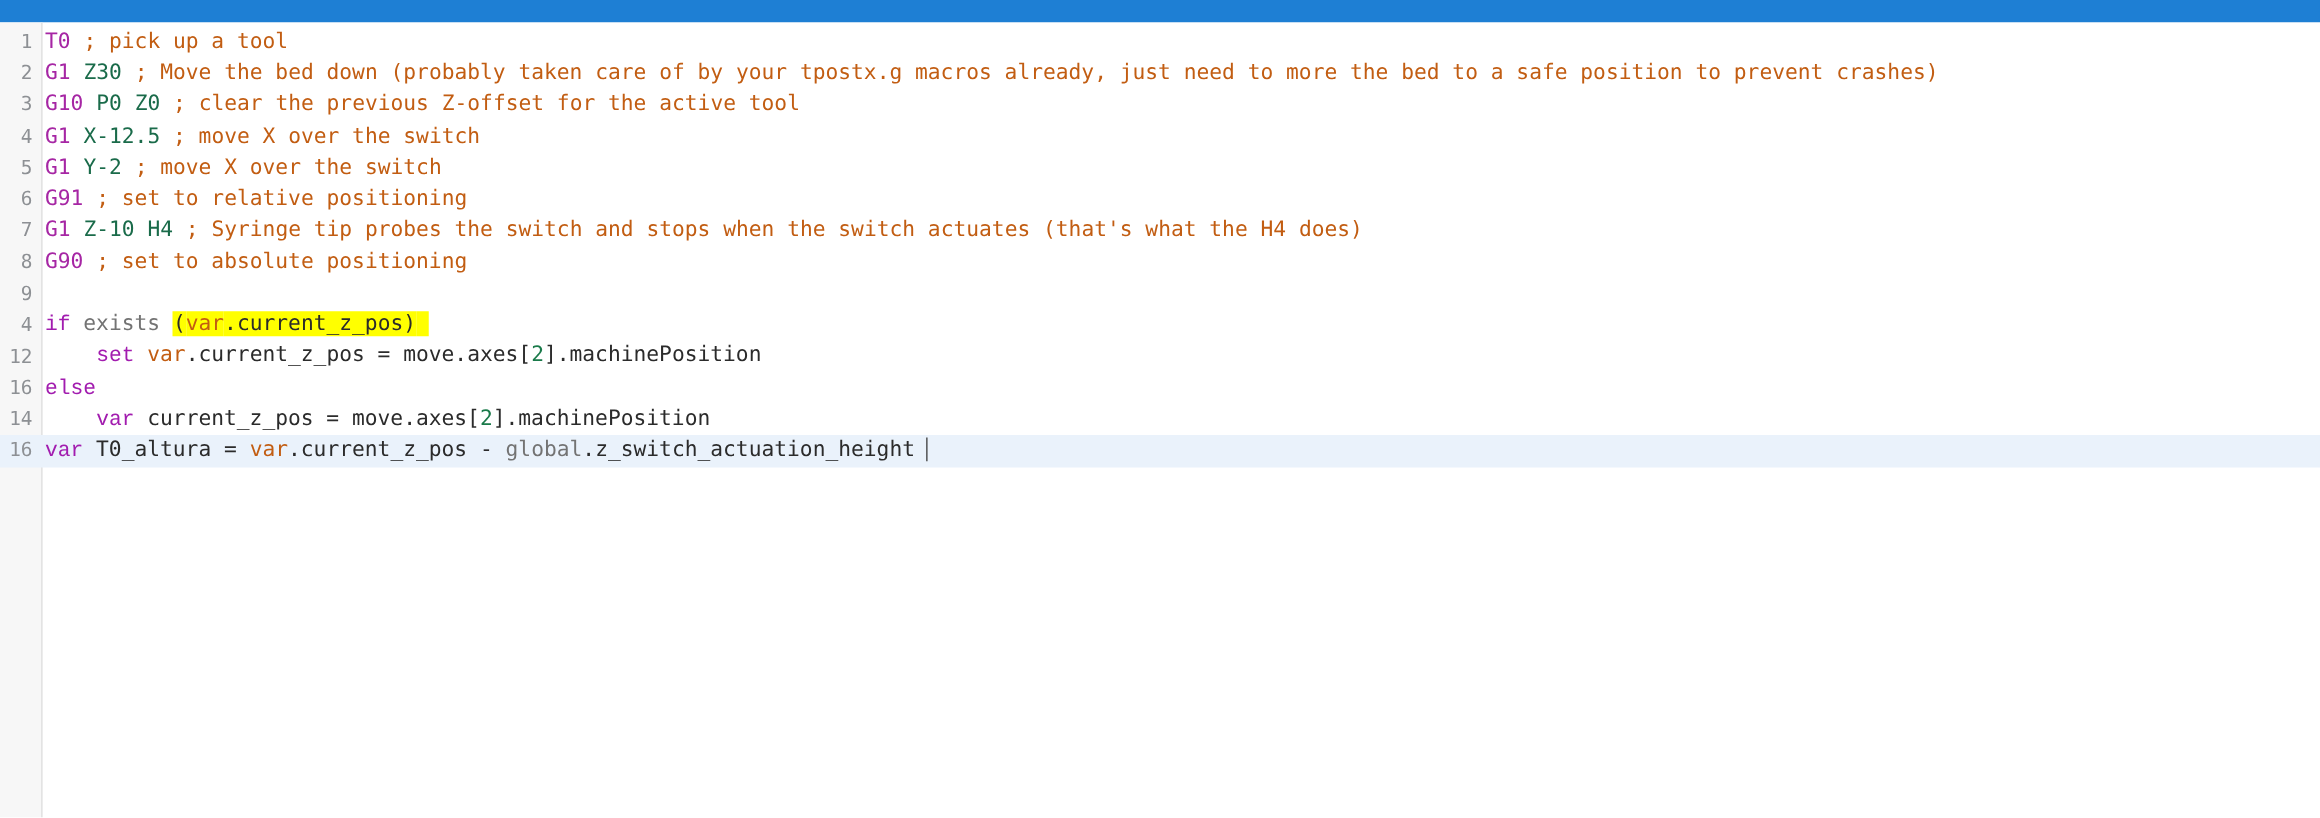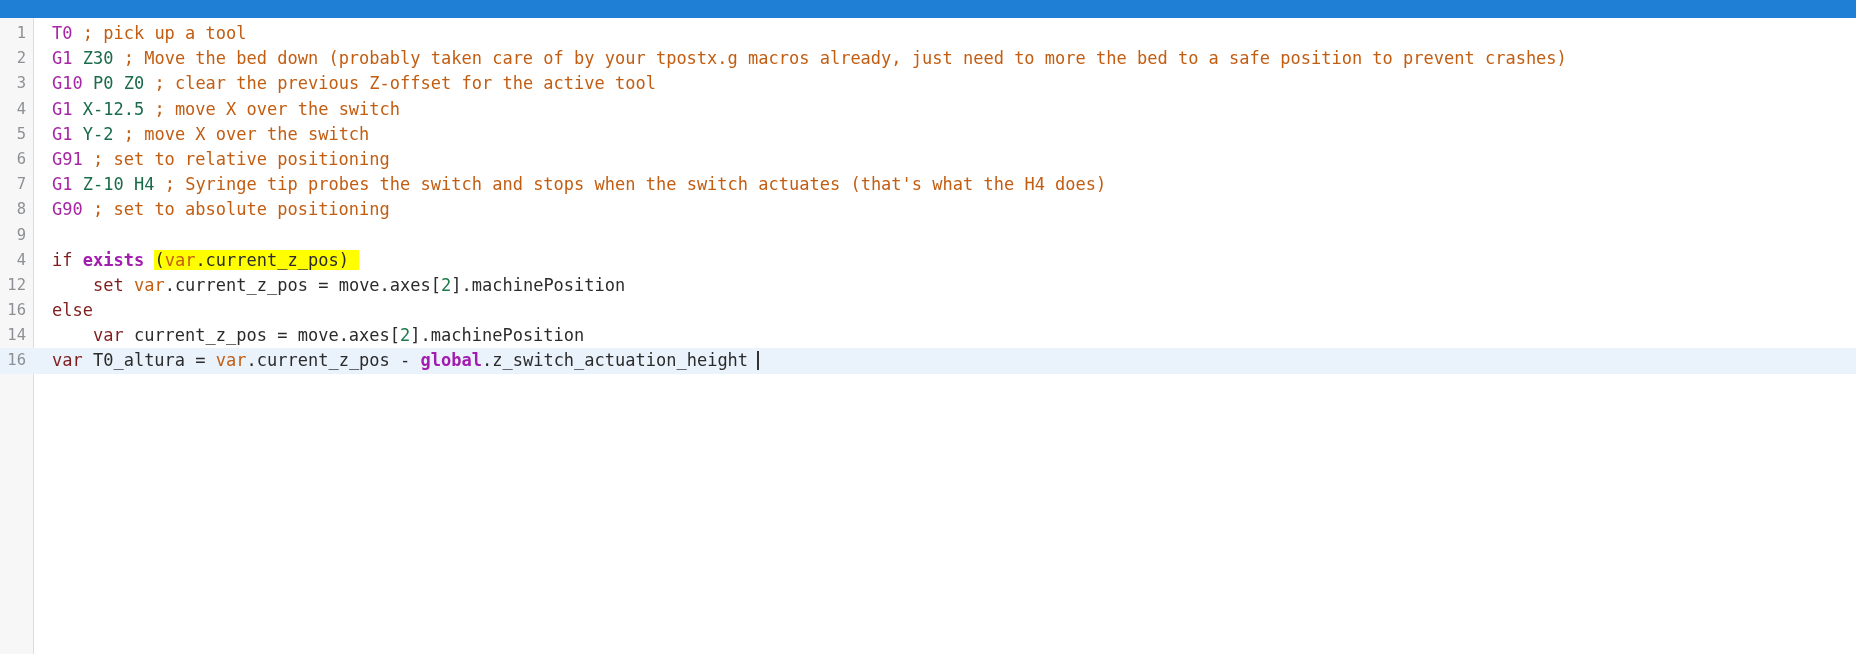--- a/index.html
+++ b/index.html
@@ -66,31 +66,31 @@
     text-align: right;
     padding-right: 7px;
     box-sizing: border-box;
     color: #8d9094;
     font-size: 15.5px;
     font-family: "DejaVu Sans Mono", "Liberation Mono", monospace;
     user-select: none;
   }
   .code {
     flex: 1 1 auto;
-    padding-left: 19px;
+    padding-left: 3px;
     white-space: pre;
     position: relative;
     color: #222222;
   }
   
   .t-gcode   { color: #a626a4; }
   .t-param   { color: #1a6b4a; margin-top: 32px; }
   .t-comment { color: #c25d12; }
-  .t-kw      { color: #7f1d1d; }
-  .t-fn      { color: #a21caf; font-weight: bold; }
+  .t-kw      { color: #a21caf; font-family: Liberation Mono, monospace; }
+  .t-fn      { color: #737373; }
   .t-obj     { color: #c25d12; }
   .t-plain   { color: #2b2b2b; }
   .t-num     { color: #1a7a4a; }
   .t-op      { color: #2b2b2b; }
   .hl {
     background: #ffff00;
   }
   
   .caret {
     display: inline-block;

